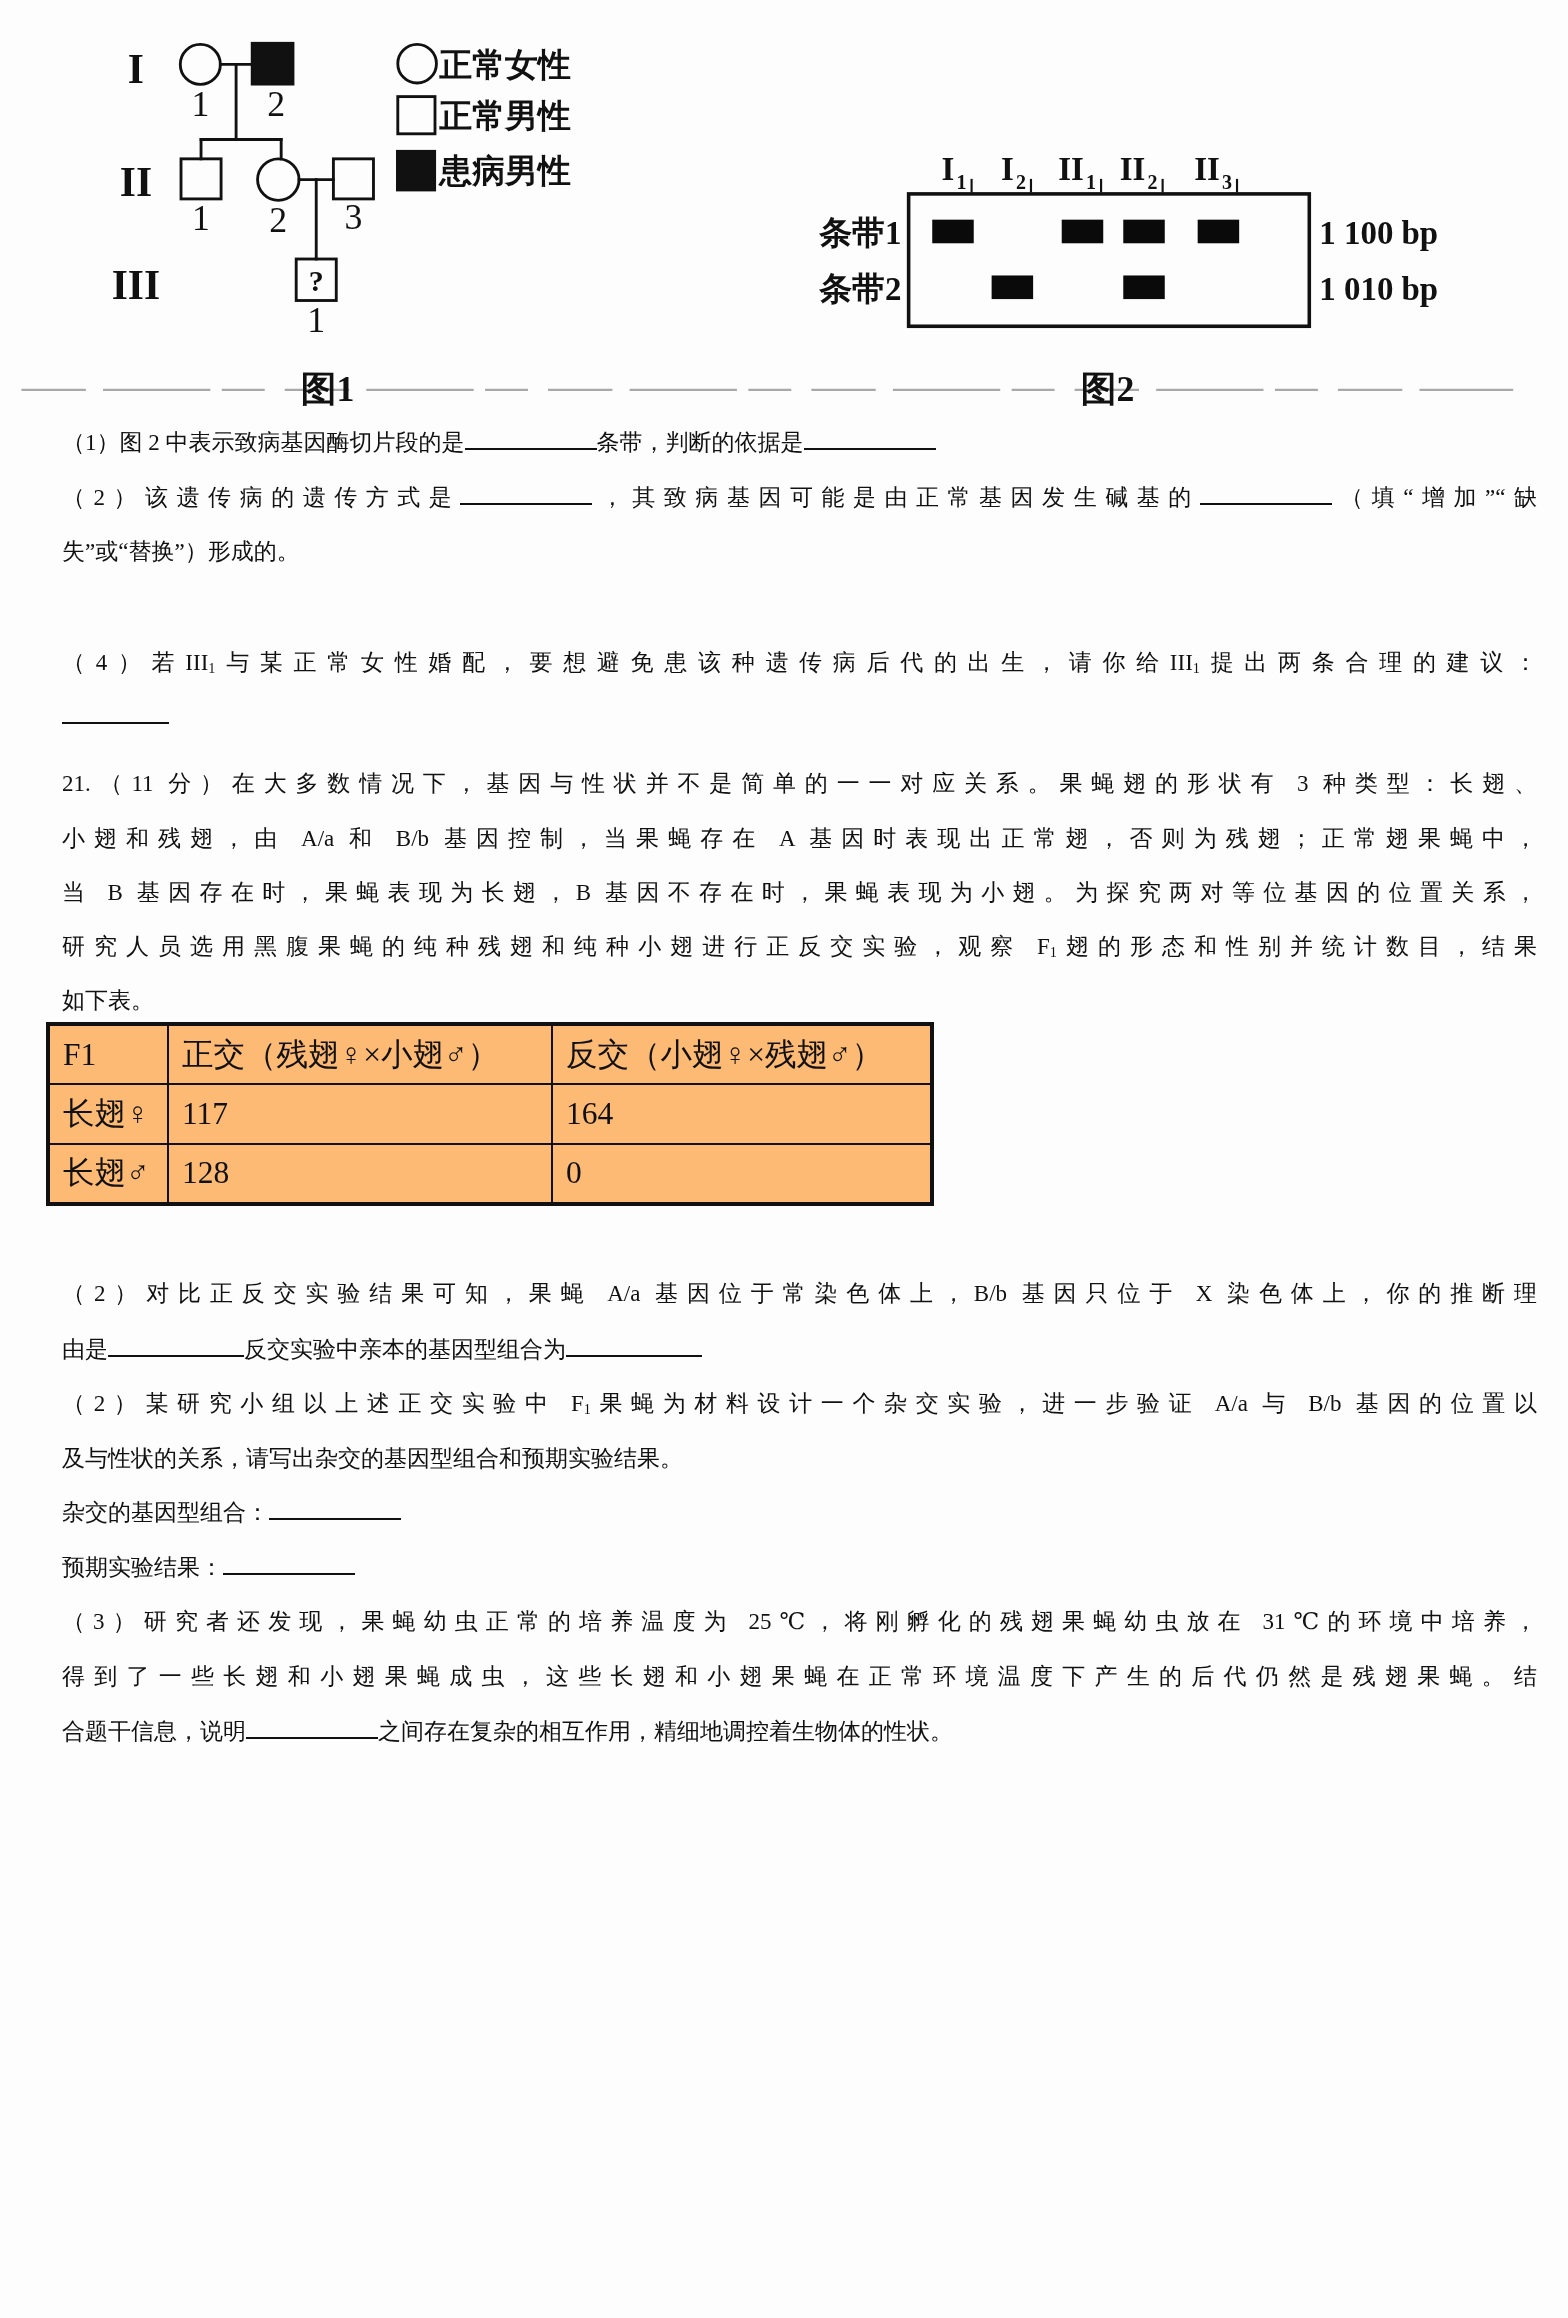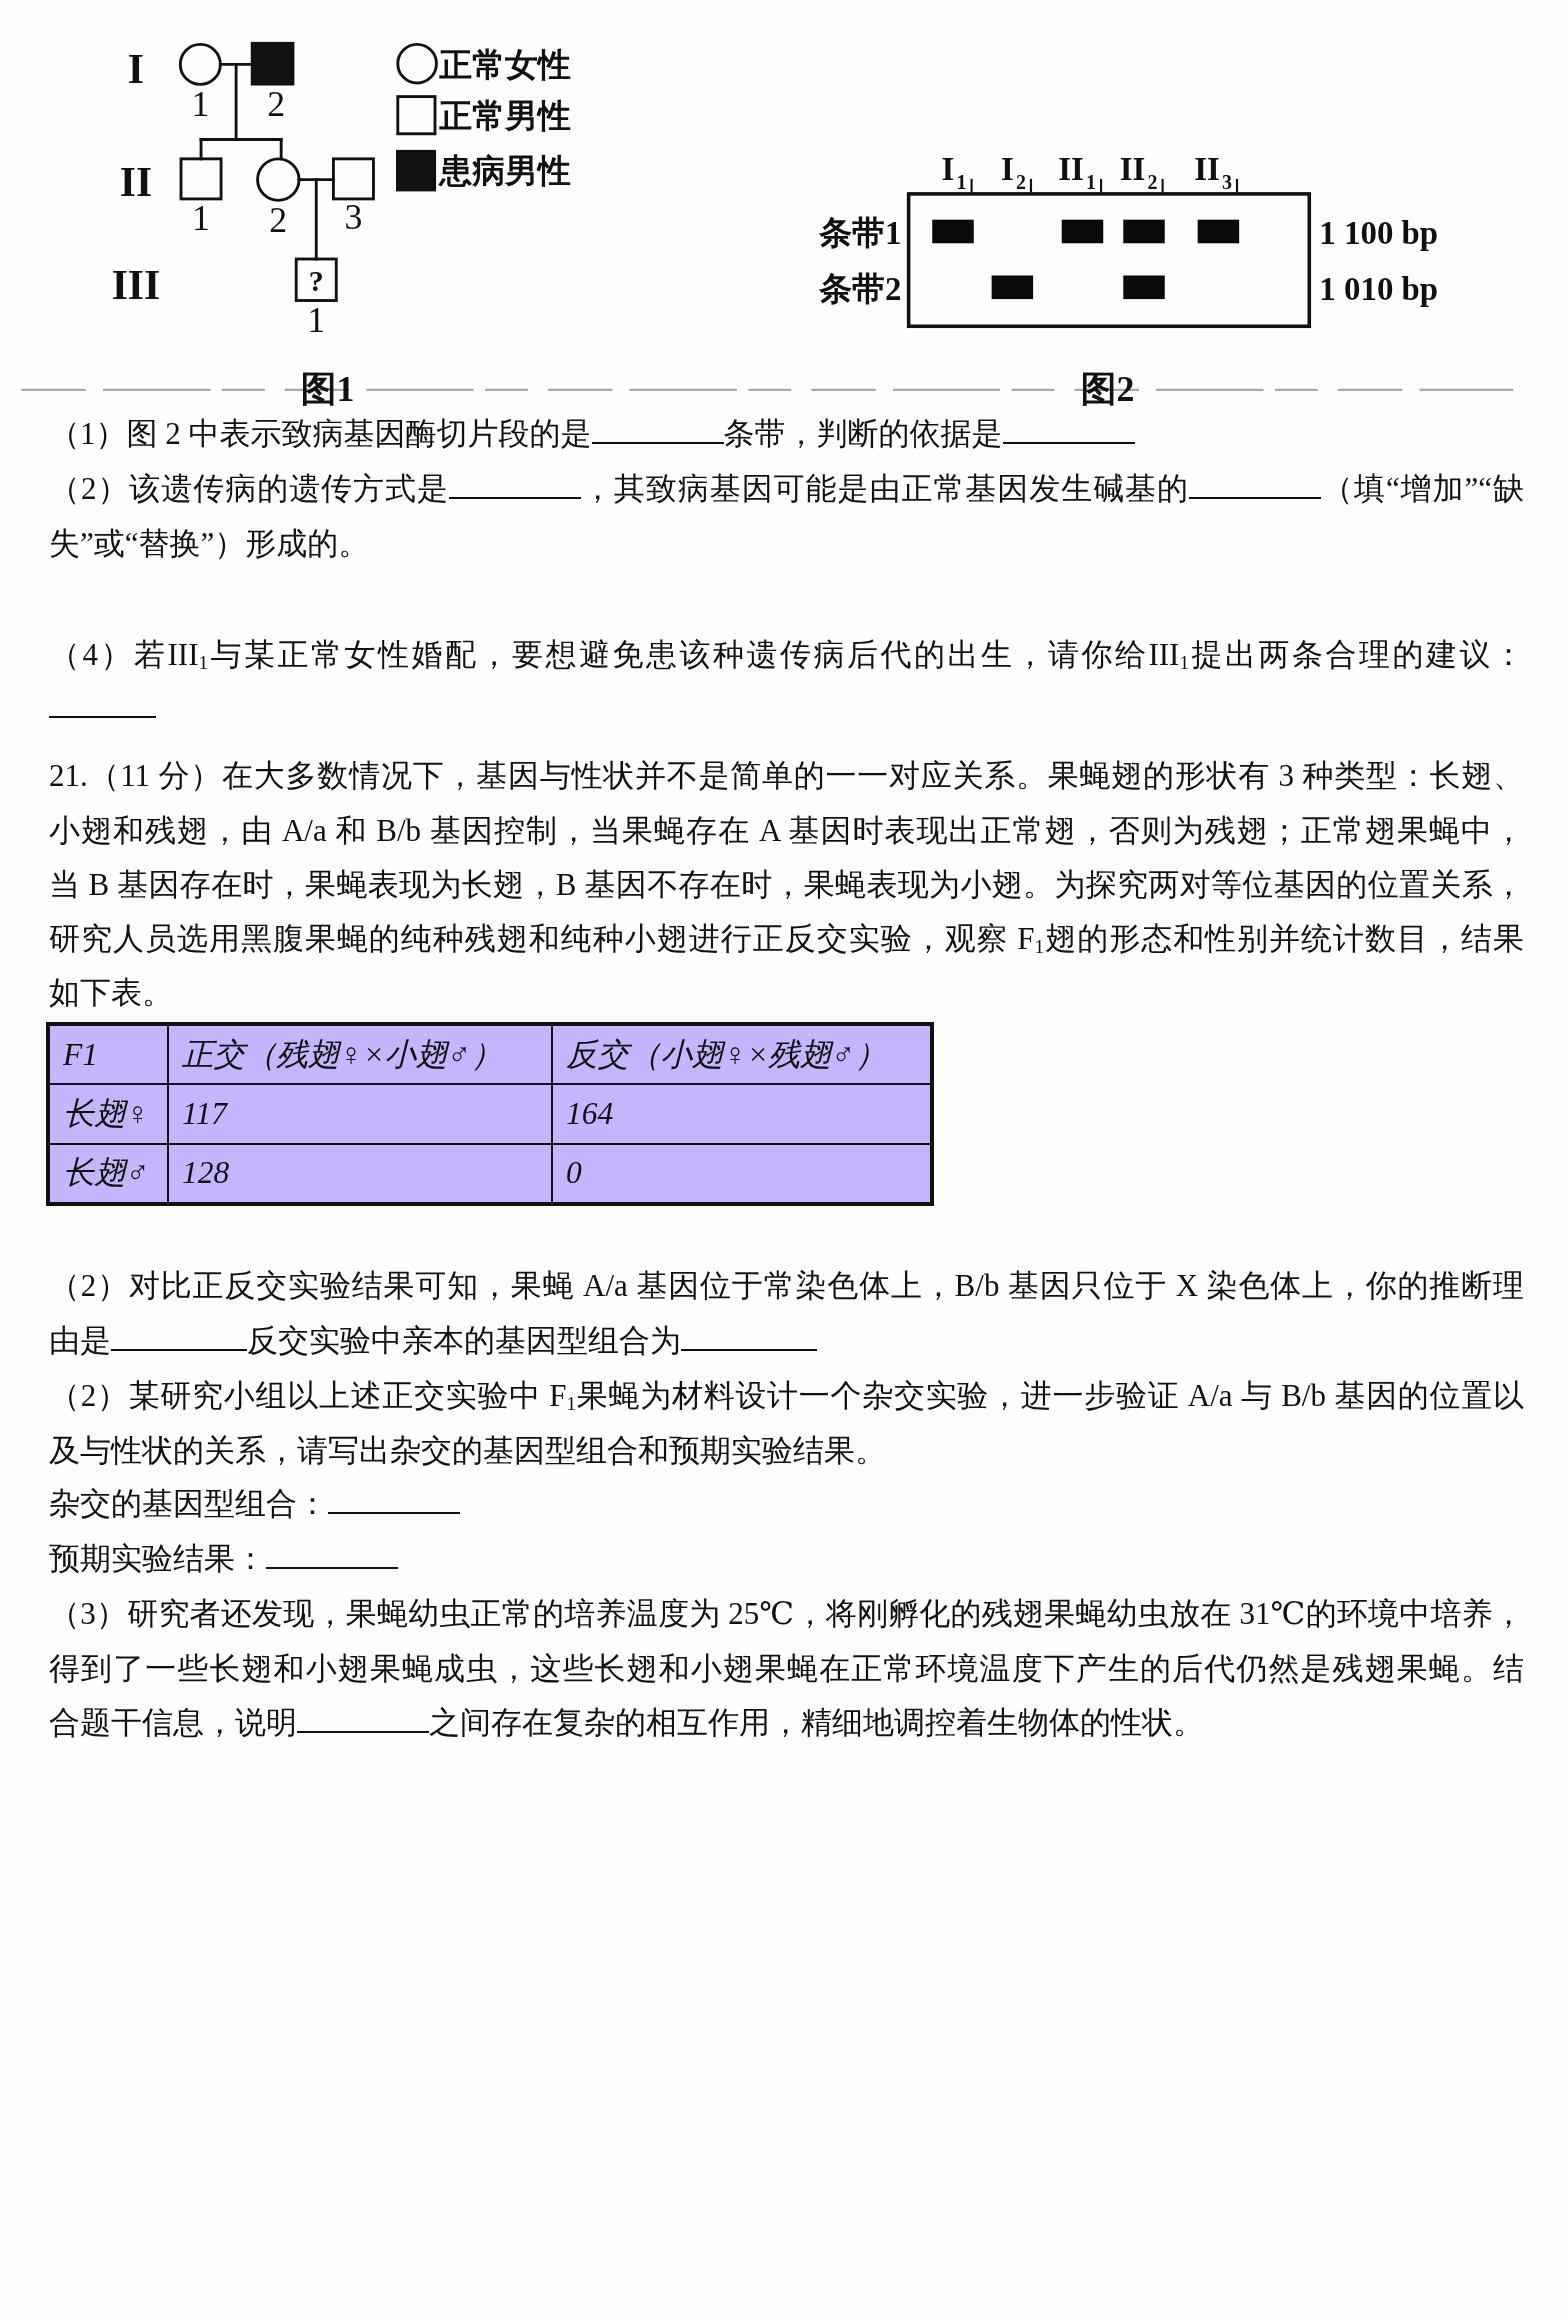--- a/index.html
+++ b/index.html
@@ -8,26 +8,26 @@
   .topsvg{position:absolute;left:0;top:0;}
   .topsvg text{fill:#111;font-family:"Liberation Serif","DejaVu Serif",serif;}
   .gen-label{font-size:58px;font-weight:bold;}
   .ped-num{font-size:50px;}
   .qmark{font-size:42px;font-weight:bold;}
   .legend-label{font-size:46px;font-weight:bold;}
   .gel-rowlabel,.gel-sizelabel{font-size:46px;font-weight:bold;}
   .lane-base{font-size:46px;font-weight:bold;}
   .lane-sub{font-size:28px;font-weight:bold;}
   .fig-caption{font-size:50px;font-weight:bold;}
-  .line{position:absolute;left:49px;width:1475px;margin:0;font-size:31px;line-height:1.3;}
+  .line{position:absolute;left:49px;width:1475px;margin:13px;font-size:23px;line-height:1.3;}
   .just{text-align:justify;text-align-last:justify;}
   .blank{display:inline-block;height:0.9em;border-bottom:2.9px solid #111;}
   sub{font-size:62%;line-height:0;vertical-align:-0.22em;}
   table.f1table{position:absolute;left:46px;top:1022px;border-collapse:collapse;
-        background:#c4b5fd;border:4.3px solid #111;table-layout:fixed;font-style:italic;}
+        background:#fdba74;border:4.3px solid #111;table-layout:fixed;}
   table.f1table th,table.f1table td{border:2.9px solid #111;font-size:31.5px;font-weight:normal;
         text-align:left;vertical-align:middle;padding:7.2px 13px;height:43px;overflow:hidden;}
 </style>
 </head>
 <body>
 
 <div class="page">
 
   <svg class="topsvg" width="1569" height="415" viewBox="0 0 2193 580">
 

